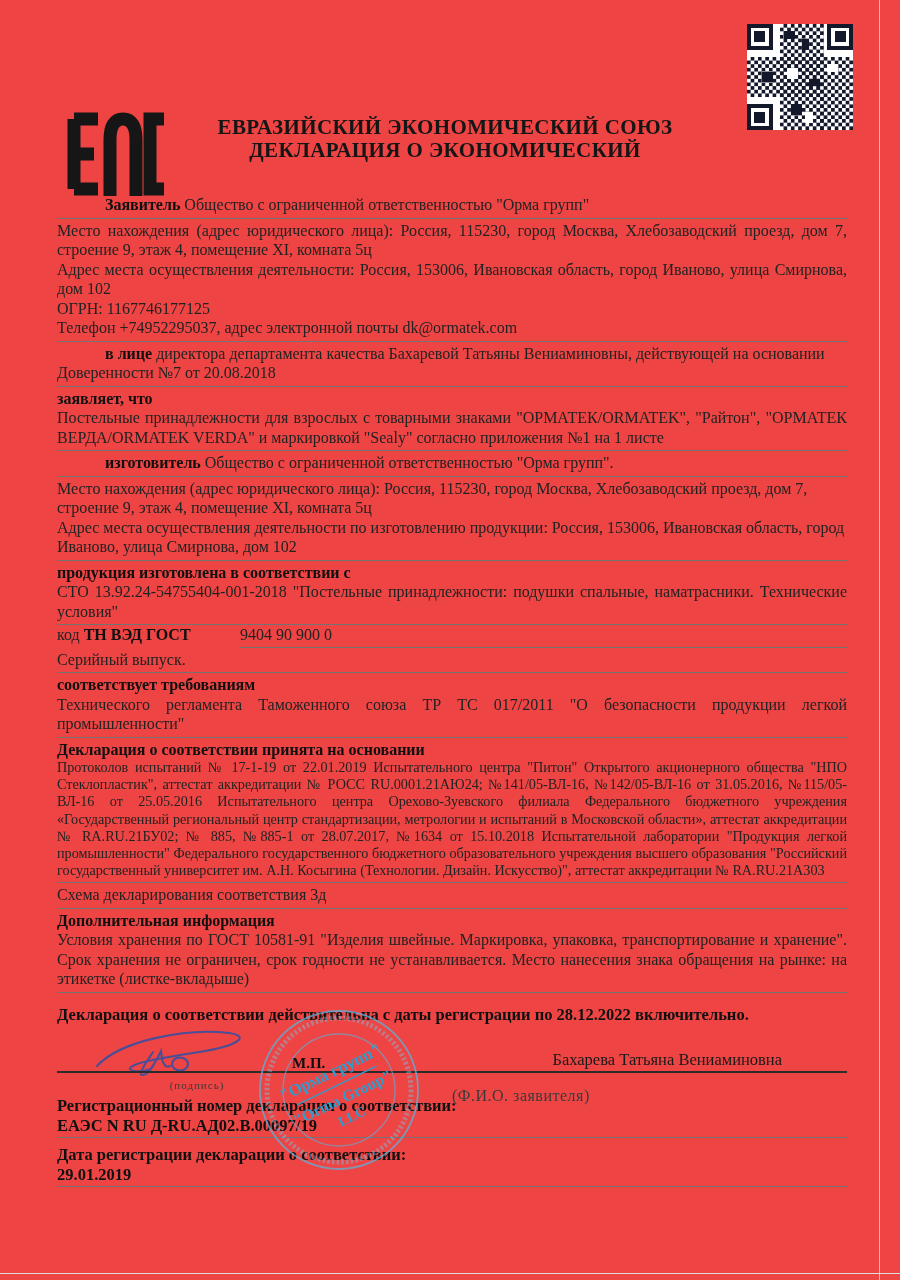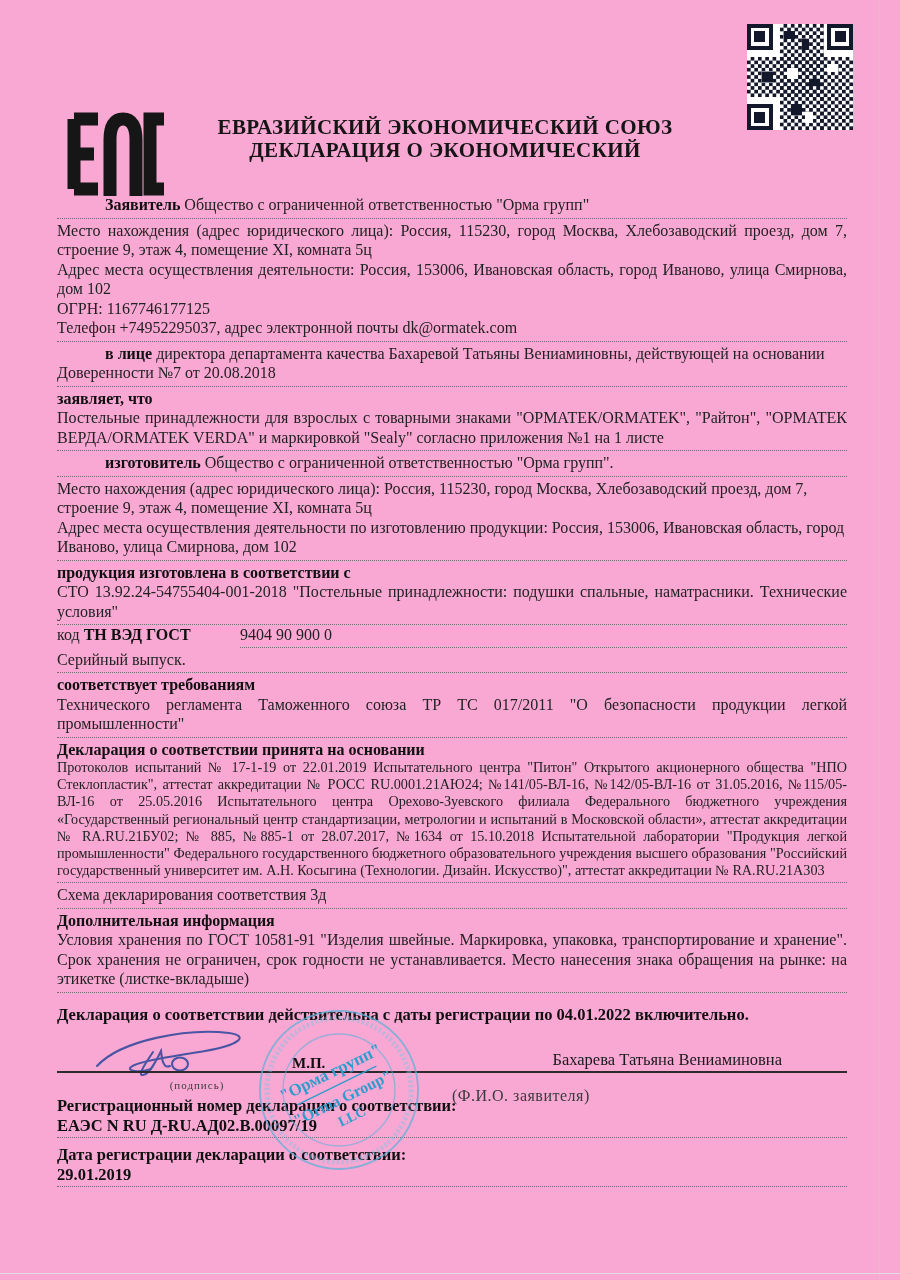--- a/index.html
+++ b/index.html
@@ -1,18 +1,18 @@
 <!DOCTYPE html>
 <html><head>
 <meta charset="utf-8">
 <style>
   html,body{margin:0;padding:0;background:#e9e9e9;}
   .page{
     position:relative; width:900px; height:1280px; margin:0 auto;
-    background:#f9a8d4; overflow:hidden;
+    background:#ef4444; overflow:hidden;
     font-family:"Liberation Serif","DejaVu Serif",serif;
     color:#222;
   }
   .scan-edge-right{position:absolute;top:0;right:20px;width:1px;height:1280px;background:#c9c9c9;}
   .scan-edge-bottom{position:absolute;left:0;bottom:6px;width:100%;height:1px;background:#dedede;}
 
   
   .eac-logo{position:absolute;left:62px;top:112px;}
   .titles{position:absolute;top:116px;left:0;width:890px;text-align:center;}
   .titles .t{font-weight:bold;font-size:21px;line-height:23px;letter-spacing:.4px;color:#151515;}
@@ -161,21 +161,21 @@
 
     <div class="sec">
       <span>Схема декларирования соответствия 3д</span>
     </div>
 
     <div class="sec">
       <div class="b">Дополнительная информация</div>
       <div class="jst">Условия хранения по ГОСТ 10581-91 "Изделия швейные. Маркировка, упаковка, транспортирование и хранение". Срок хранения не ограничен, срок годности не устанавливается. Место нанесения знака обращения на рынке: на этикетке (листке-вкладыше)</div>
     </div>
 
-    <div class="validity">Декларация о соответствии действительна с даты регистрации по 04.01.2022 включительно.</div>
+    <div class="validity">Декларация о соответствии действительна с даты регистрации по 28.12.2022 включительно.</div>
 
     <div class="sigzone">
       <svg class="sig-svg" width="175" height="52" viewBox="0 0 175 52">
         <g stroke="#3b4f9e" stroke-width="2.1" fill="none" stroke-linecap="round" opacity="0.92">
           <path d="M10 40 C34 14, 100 2, 142 7 C163 10, 152 19, 118 25 C88 30, 52 35, 44 41 C39 45, 52 47, 64 43"></path>
           <path d="M66 26 C58 38, 50 50, 56 49 C63 48, 70 33, 74 25 C75 33, 76 43, 83 40"></path>
           <ellipse cx="93" cy="38" rx="8" ry="6.5"></ellipse>
         </g>
       </svg>
       <div class="sig-line"></div>

